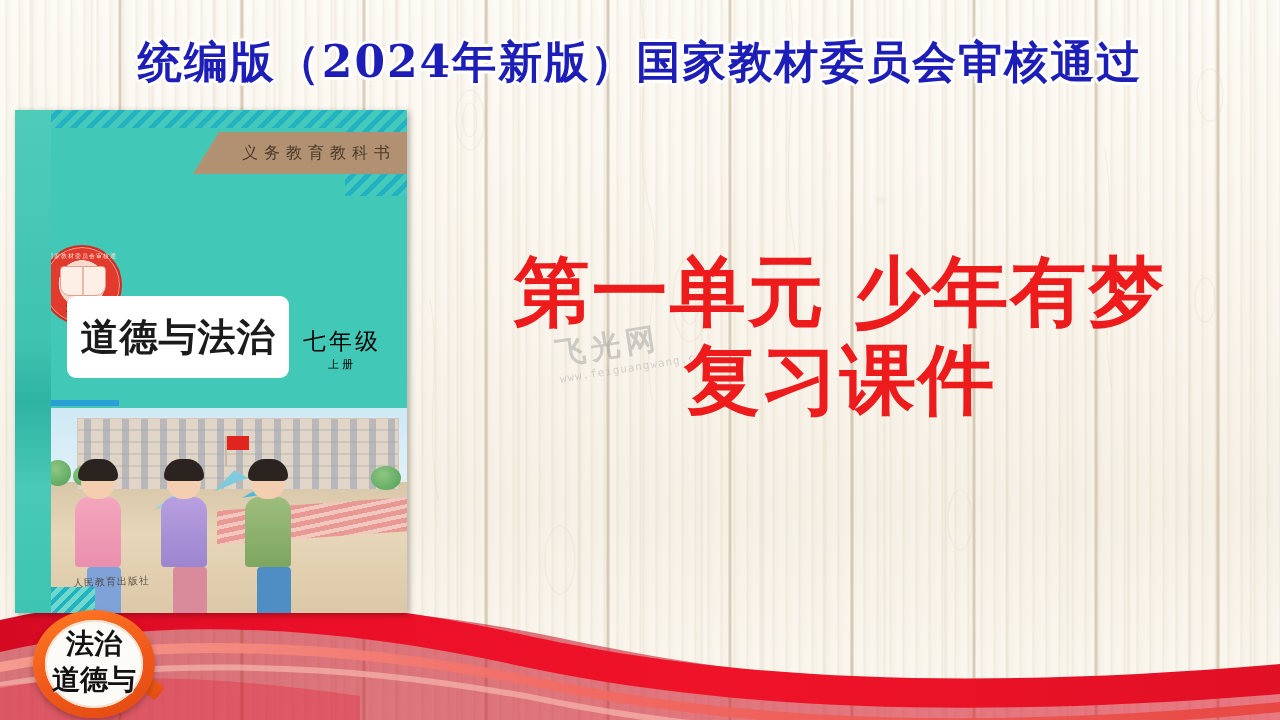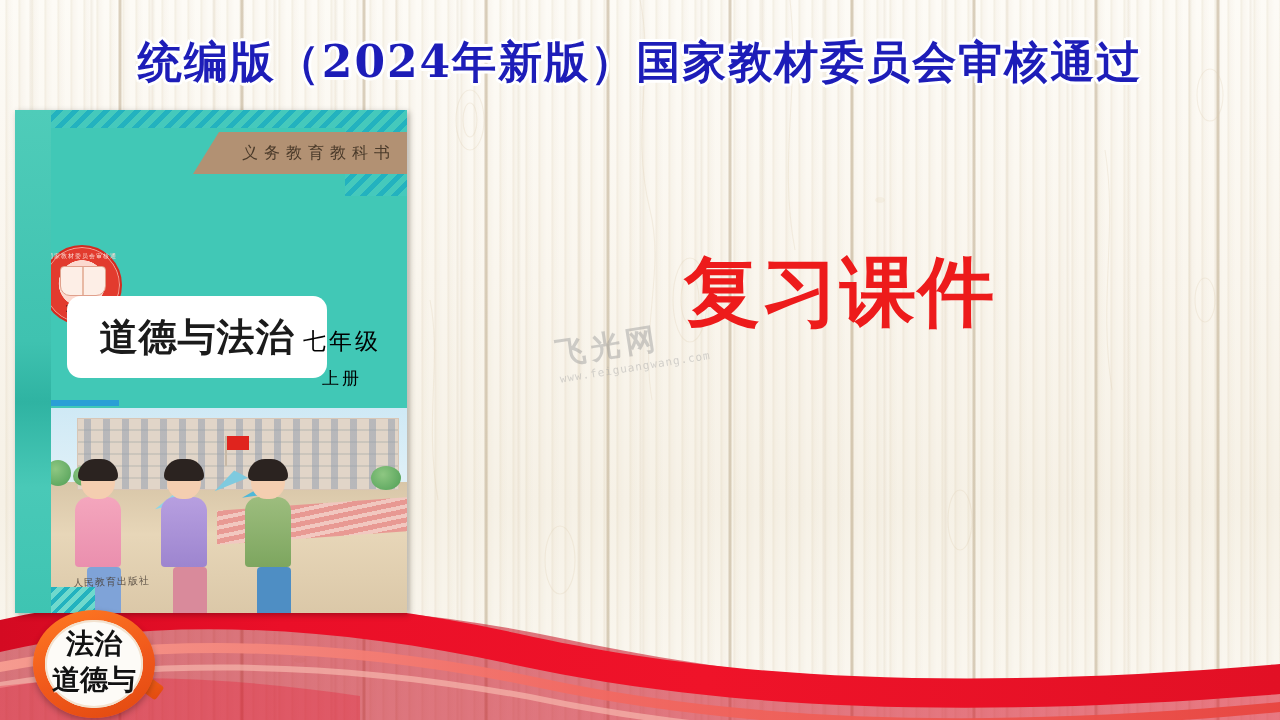--- a/index.html
+++ b/index.html
@@ -163,23 +163,23 @@
     left: 0; right: 0; top: 5px;
     text-align: center;
     font-size: 6px;
     letter-spacing: 1px;
     color: #fbd9d0;
   }
   
   .cover-title-plate {
     position: absolute;
     left: 52px; top: 186px;
-    width: 260px; height: 82px;
+    width: 222px; height: 82px;
     background: #ffffff;
-    border-radius: 14px;
+    border-radius: 9px;
     display: flex;
     align-items: center;
     justify-content: center;
     z-index: 4;
   }
   .cover-title-plate span {
     font-family: "DejaVu Serif", serif;
     font-weight: bold;
     font-size: 38px;
     letter-spacing: 1px;
@@ -188,21 +188,21 @@
   
   .cover-grade {
     position: absolute;
     left: 288px; top: 216px;
     text-align: center;
     z-index: 4;
     color: #000000;
     font-family: "DejaVu Serif", serif;
   }
   .cover-grade .g1 { font-size: 23px; letter-spacing: 3px; }
-  .cover-grade .g2 { font-size: 17px; letter-spacing: 3px; margin-top: 10px; }
+  .cover-grade .g2 { font-size: 11px; letter-spacing: 3px; }
 
   
   .cover-blue-curve {
     position: absolute;
     left: 8px; top: 120px;
     width: 400px; height: 230px;
     border-left: 6px solid #2a9fd6;
     border-bottom-left-radius: 0;
     z-index: 2;
   }
@@ -503,20 +503,21 @@
     <div class="cover-left-spine"></div>
     <div class="cover-blue-arc"></div>
   </div>
 
   <div id="watermark">
     <div class="wm-cn">飞光网</div>
     <div class="wm-url">www.feiguangwang.com</div>
   </div>
 
   <div id="main-title">
+    <div class="tline">第一单元 少年有梦</div>
     <div class="tline">复习课件</div>
   </div>
 
   <svg id="ribbon" viewBox="0 0 1280 130" preserveAspectRatio="none">
     <defs>
       <linearGradient id="rg-main" x1="0" y1="0" x2="1" y2="0">
         <stop offset="0%" stop-color="#d40a22"></stop>
         <stop offset="22%" stop-color="#ea0f28"></stop>
         <stop offset="55%" stop-color="#ef1329"></stop>
         <stop offset="100%" stop-color="#e21025"></stop>

